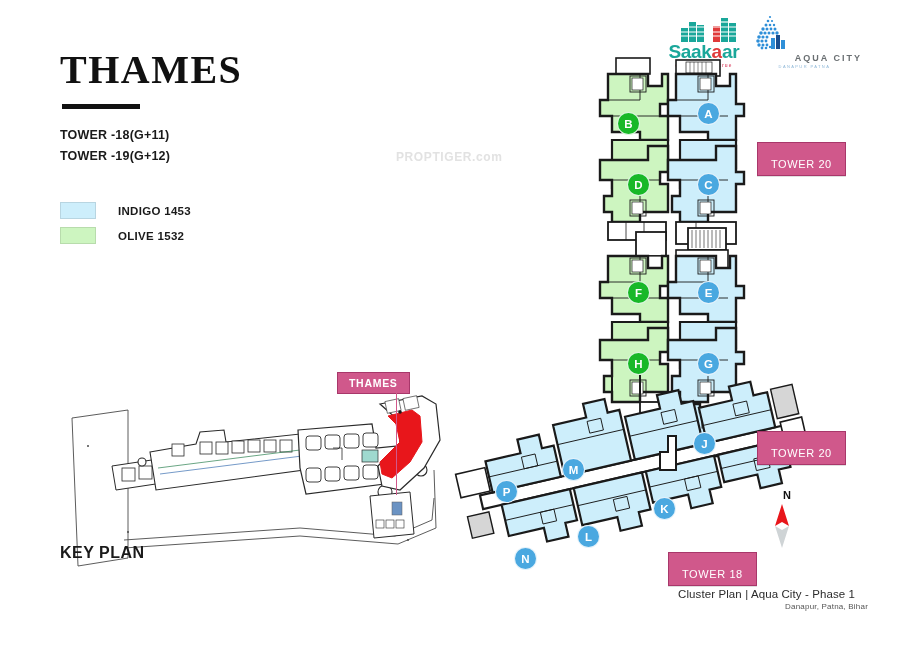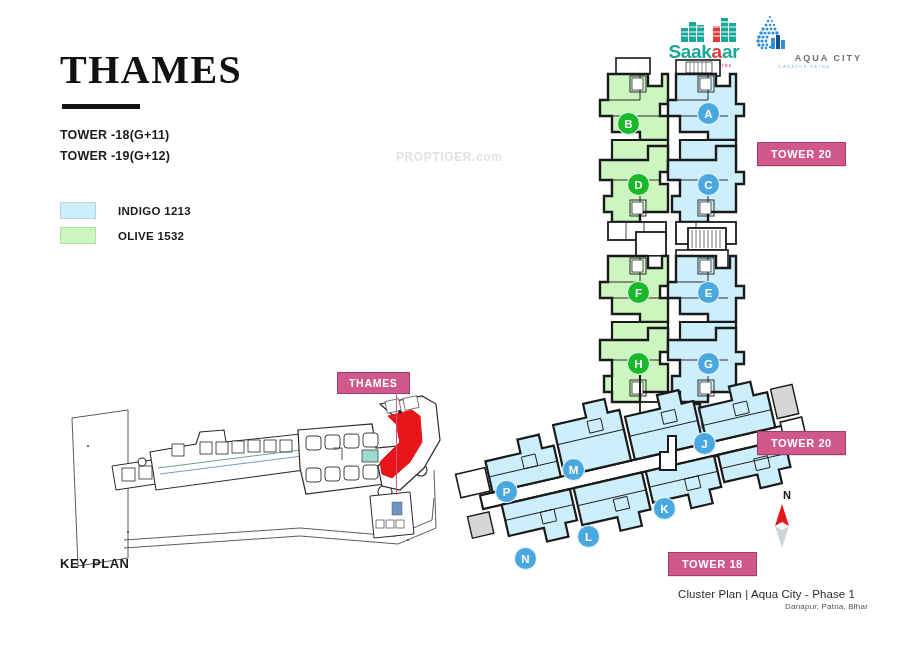--- a/index.html
+++ b/index.html
@@ -34,36 +34,36 @@
   #aqua-logo .logo-word{font-size:9px;font-weight:700;color:#6a6f72;
       letter-spacing:2px;line-height:1;margin-left:48px;}
   #aqua-logo .logo-tag{font-size:4px;color:#8fb8d8;letter-spacing:1.4px;margin-top:1px;}
 
   
   #watermark{position:absolute;left:396px;top:150px;font-size:12px;
       letter-spacing:.6px;color:#e2e2e2;font-weight:700;}
 
   
   .tower-pill{position:absolute;background:#d0588b;border:1.5px solid #a8376a;
-      color:#fff;font-size:11px;font-weight:700;letter-spacing:.6px;
-      padding:5px 13px 5px 13px;box-shadow:0 1px 0 rgba(0,0,0,.12);
+      color:#fff;font-size:11px;font-weight:400;letter-spacing:.6px;
+      padding:15px 13px 5px 13px;box-shadow:0 1px 0 rgba(0,0,0,.12);
       white-space:nowrap;}
   #tower-20-pill{left:757px;top:142px;}
   #tower-19-pill{left:757px;top:431px;}
   #tower-18-pill{left:668px;top:552px;}
 
   
   #thames-callout{position:absolute;left:337px;top:372px;background:#d0588b;
       border:1.5px solid #a8376a;color:#fff;font-size:10.5px;font-weight:700;
       letter-spacing:.7px;padding:4px 11px;}
   #thames-leader{position:absolute;left:396px;top:388px;width:1.4px;height:107px;
       background:#d0588b;}
 
   
-  #key-plan-label{position:absolute;left:60px;top:556px;font-size:13px;
+  #key-plan-label{position:absolute;left:60px;top:544px;font-size:16px;
       font-weight:700;letter-spacing:.5px;color:#1a1a1a;}
 
   
   #north-arrow{position:absolute;left:772px;top:490px;text-align:center;width:30px;}
   #north-letter{font-size:11px;font-weight:700;color:#111;line-height:1;margin-bottom:3px;}
 
   
   #caption{position:absolute;left:678px;top:588px;width:190px;}
   #caption-main{font-size:11.5px;color:#2b2b2b;letter-spacing:.1px;}
   #caption-sub{font-size:8px;color:#555;text-align:right;margin-top:2px;letter-spacing:.2px;}
@@ -85,21 +85,21 @@
 <div id="title-block">
   <h1 id="project-title">THAMES</h1>
   <div id="title-rule"></div>
   <div class="tower-spec">TOWER -18(G+11)</div>
   <div class="tower-spec">TOWER -19(G+12)</div>
 </div>
 
 <div id="legend">
   <div class="legend-row">
     <span class="legend-swatch" id="sw-indigo" style="background: rgb(205, 238, 251);"></span>
-    <span class="legend-label">INDIGO 1213</span>
+    <span class="legend-label">INDIGO 1453</span>
   </div>
   <div class="legend-row">
     <span class="legend-swatch" id="sw-olive" style="background: rgb(205, 245, 192);"></span>
     <span class="legend-label">OLIVE 1532</span>
   </div>
 </div>
 
 <div id="logos">
   <div class="logo" id="saakaar-logo">
     <svg width="78" height="26" viewBox="0 0 78 26">

